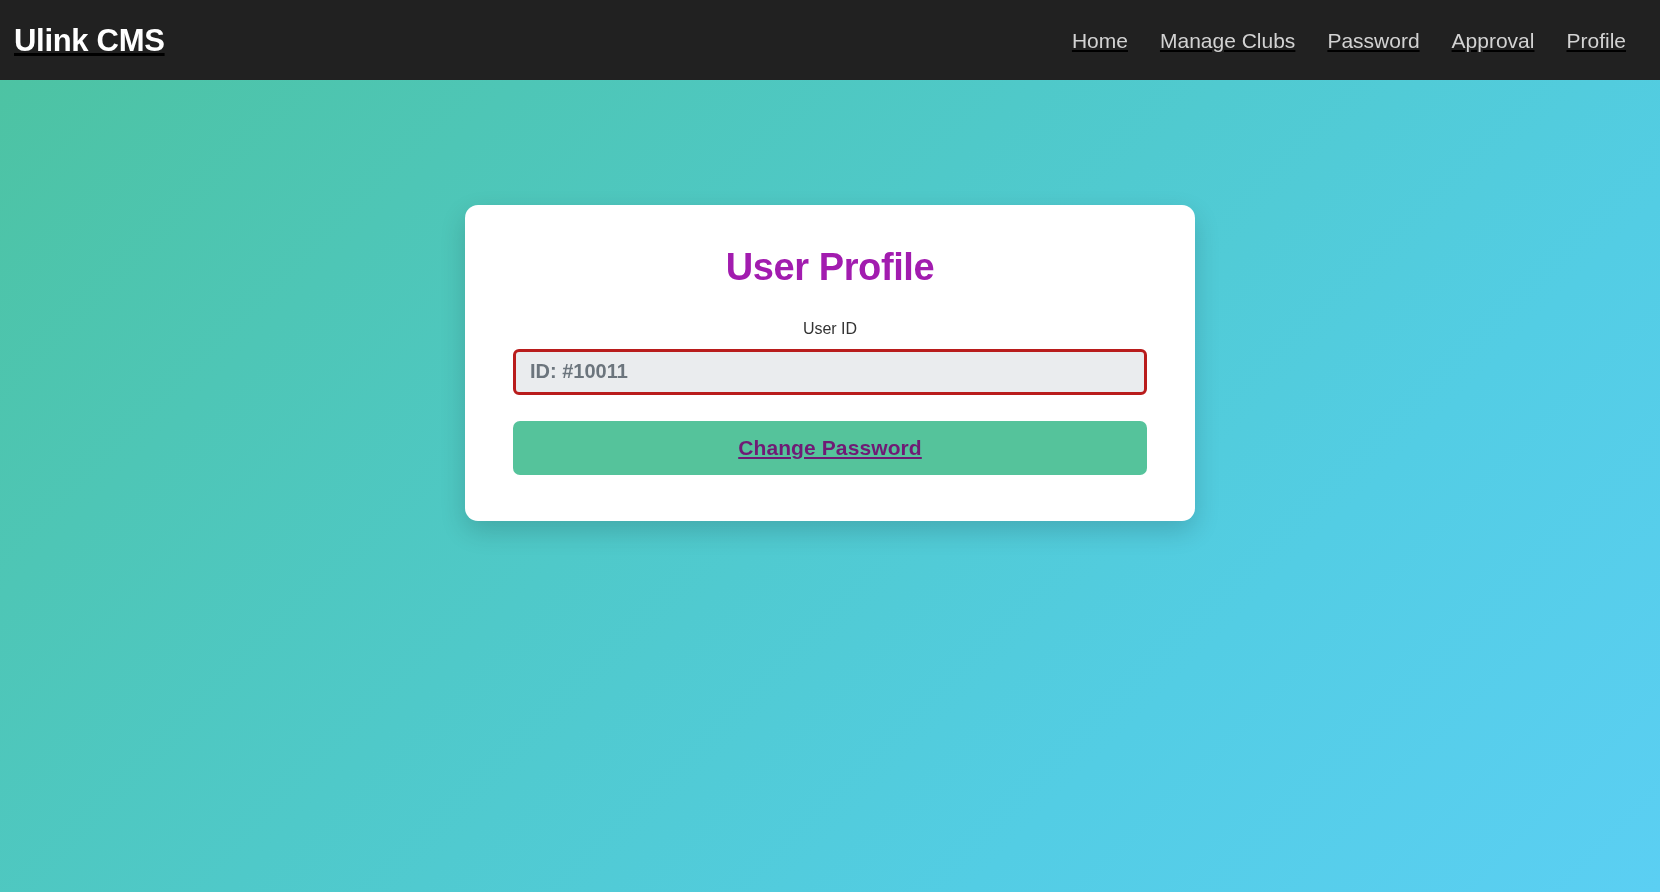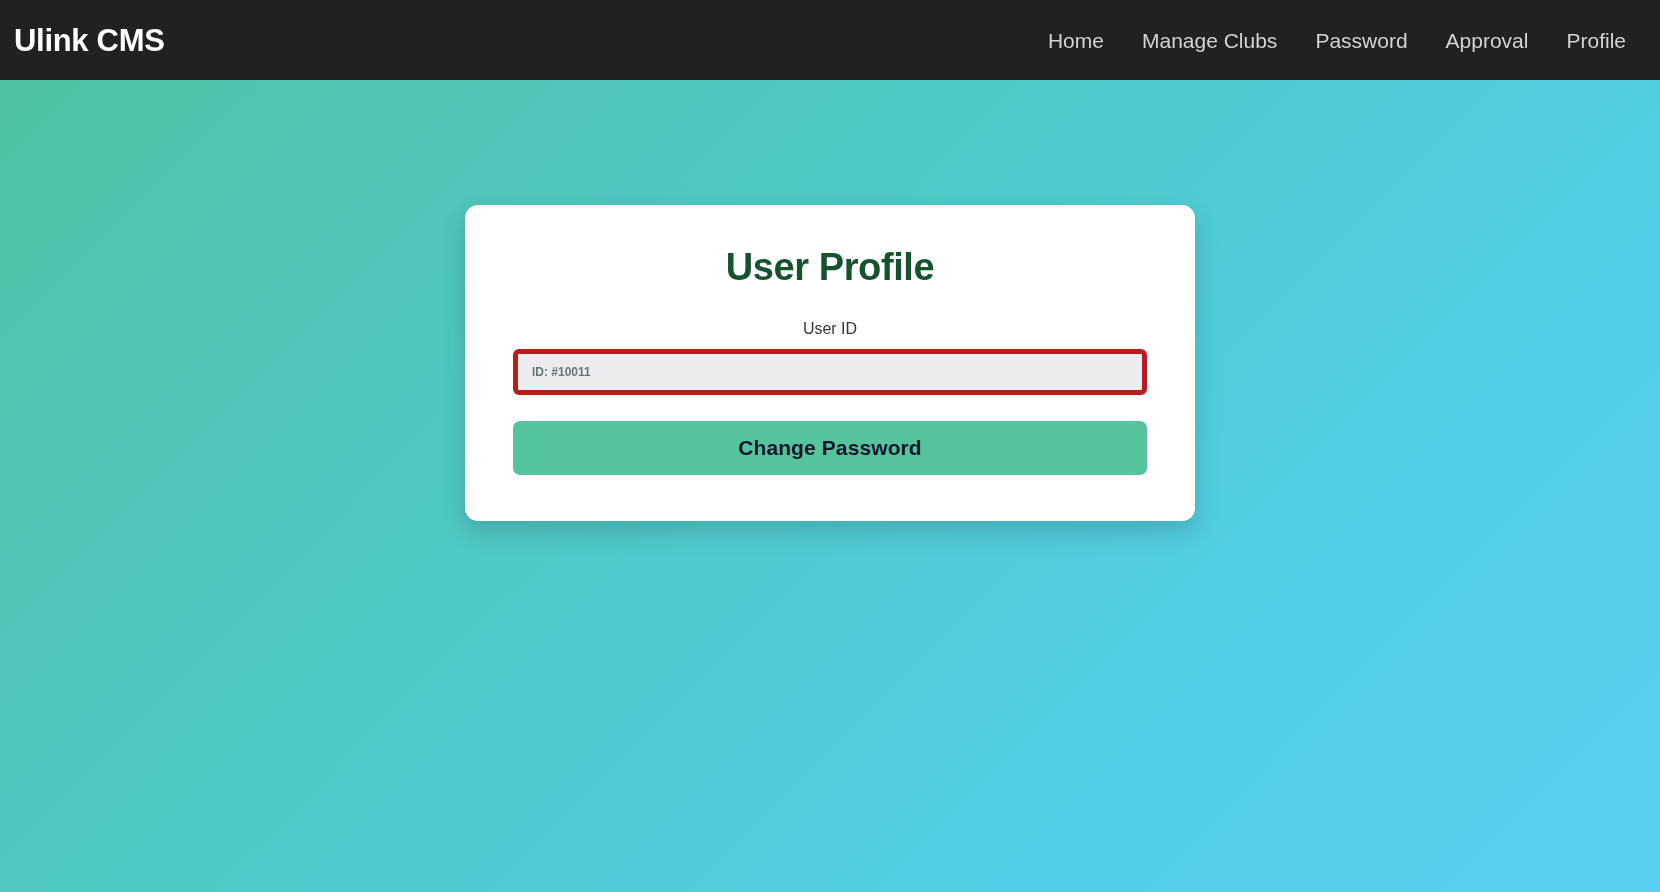--- a/index.html
+++ b/index.html
@@ -18,35 +18,36 @@
   
   .navbar {
     position: relative;
     width: 100%;
     height: 80px;
     background: #212121;
     display: flex;
     align-items: center;
     justify-content: space-between;
     padding: 0 24px 0 14px;
+    text-decoration: underline;
   }
 
   .brand {
     color: #ffffff;
     font-size: 31px;
     font-weight: bold;
     letter-spacing: -0.3px;
     line-height: 1;
     white-space: nowrap;
   }
 
   .nav-links {
     display: flex;
     align-items: center;
-    gap: 18px;
+    gap: 12px;
   }
 
   .nav-link {
     color: #d3d3d3;
     font-size: 21px;
     line-height: 1;
     text-decoration: none;
     padding: 8px 10px;
     white-space: nowrap;
     cursor: pointer;
@@ -71,21 +72,21 @@
     background: #ffffff;
     border-radius: 13px;
     box-shadow: 0 10px 26px rgba(0,0,0,0.16);
     padding: 40px 48px 46px 48px;
   }
 
   .card-title {
     text-align: center;
     font-size: 38px;
     font-weight: bold;
-    color: #14532d;
+    color: #a21caf;
     letter-spacing: -0.4px;
     margin-bottom: 28px;
     line-height: 1.2;
   }
 
   .field-group { margin-bottom: 22px; }
 
   .field-label {
     display: block;
     text-align: center;
@@ -93,45 +94,46 @@
     color: #333333;
     margin-bottom: 11px;
     line-height: 1.2;
   }
 
   .field-input {
     display: block;
     width: 100%;
     height: 46px;
     background: #eaecee;
-    border: 5px solid #b91c1c;
+    border: 3px solid #b91c1c;
     border-radius: 6px;
     padding: 0 14px;
     font-family: "Liberation Sans", sans-serif;
-    font-size: 12px;
+    font-size: 20px;
     font-weight: bold;
     color: #6c757d;
     line-height: 44px;
     outline: none;
   }
 
   .btn-primary {
     display: block;
     width: 100%;
     height: 54px;
     margin-top: 26px;
     background: #55c39b;
     border: none;
     border-radius: 7px;
-    color: #0f172a;
+    color: #701a75;
     font-family: "Liberation Sans", sans-serif;
     font-size: 21px;
     font-weight: bold;
     cursor: pointer;
     letter-spacing: 0.1px;
+    text-decoration: underline;
   }
 </style>
 </head>
 <body>
 
 <div class="navbar">
   <div class="brand">Ulink CMS</div>
   <div class="nav-links">
     <a class="nav-link" href="#">Home</a>
     <a class="nav-link" href="#">Manage Clubs</a>

